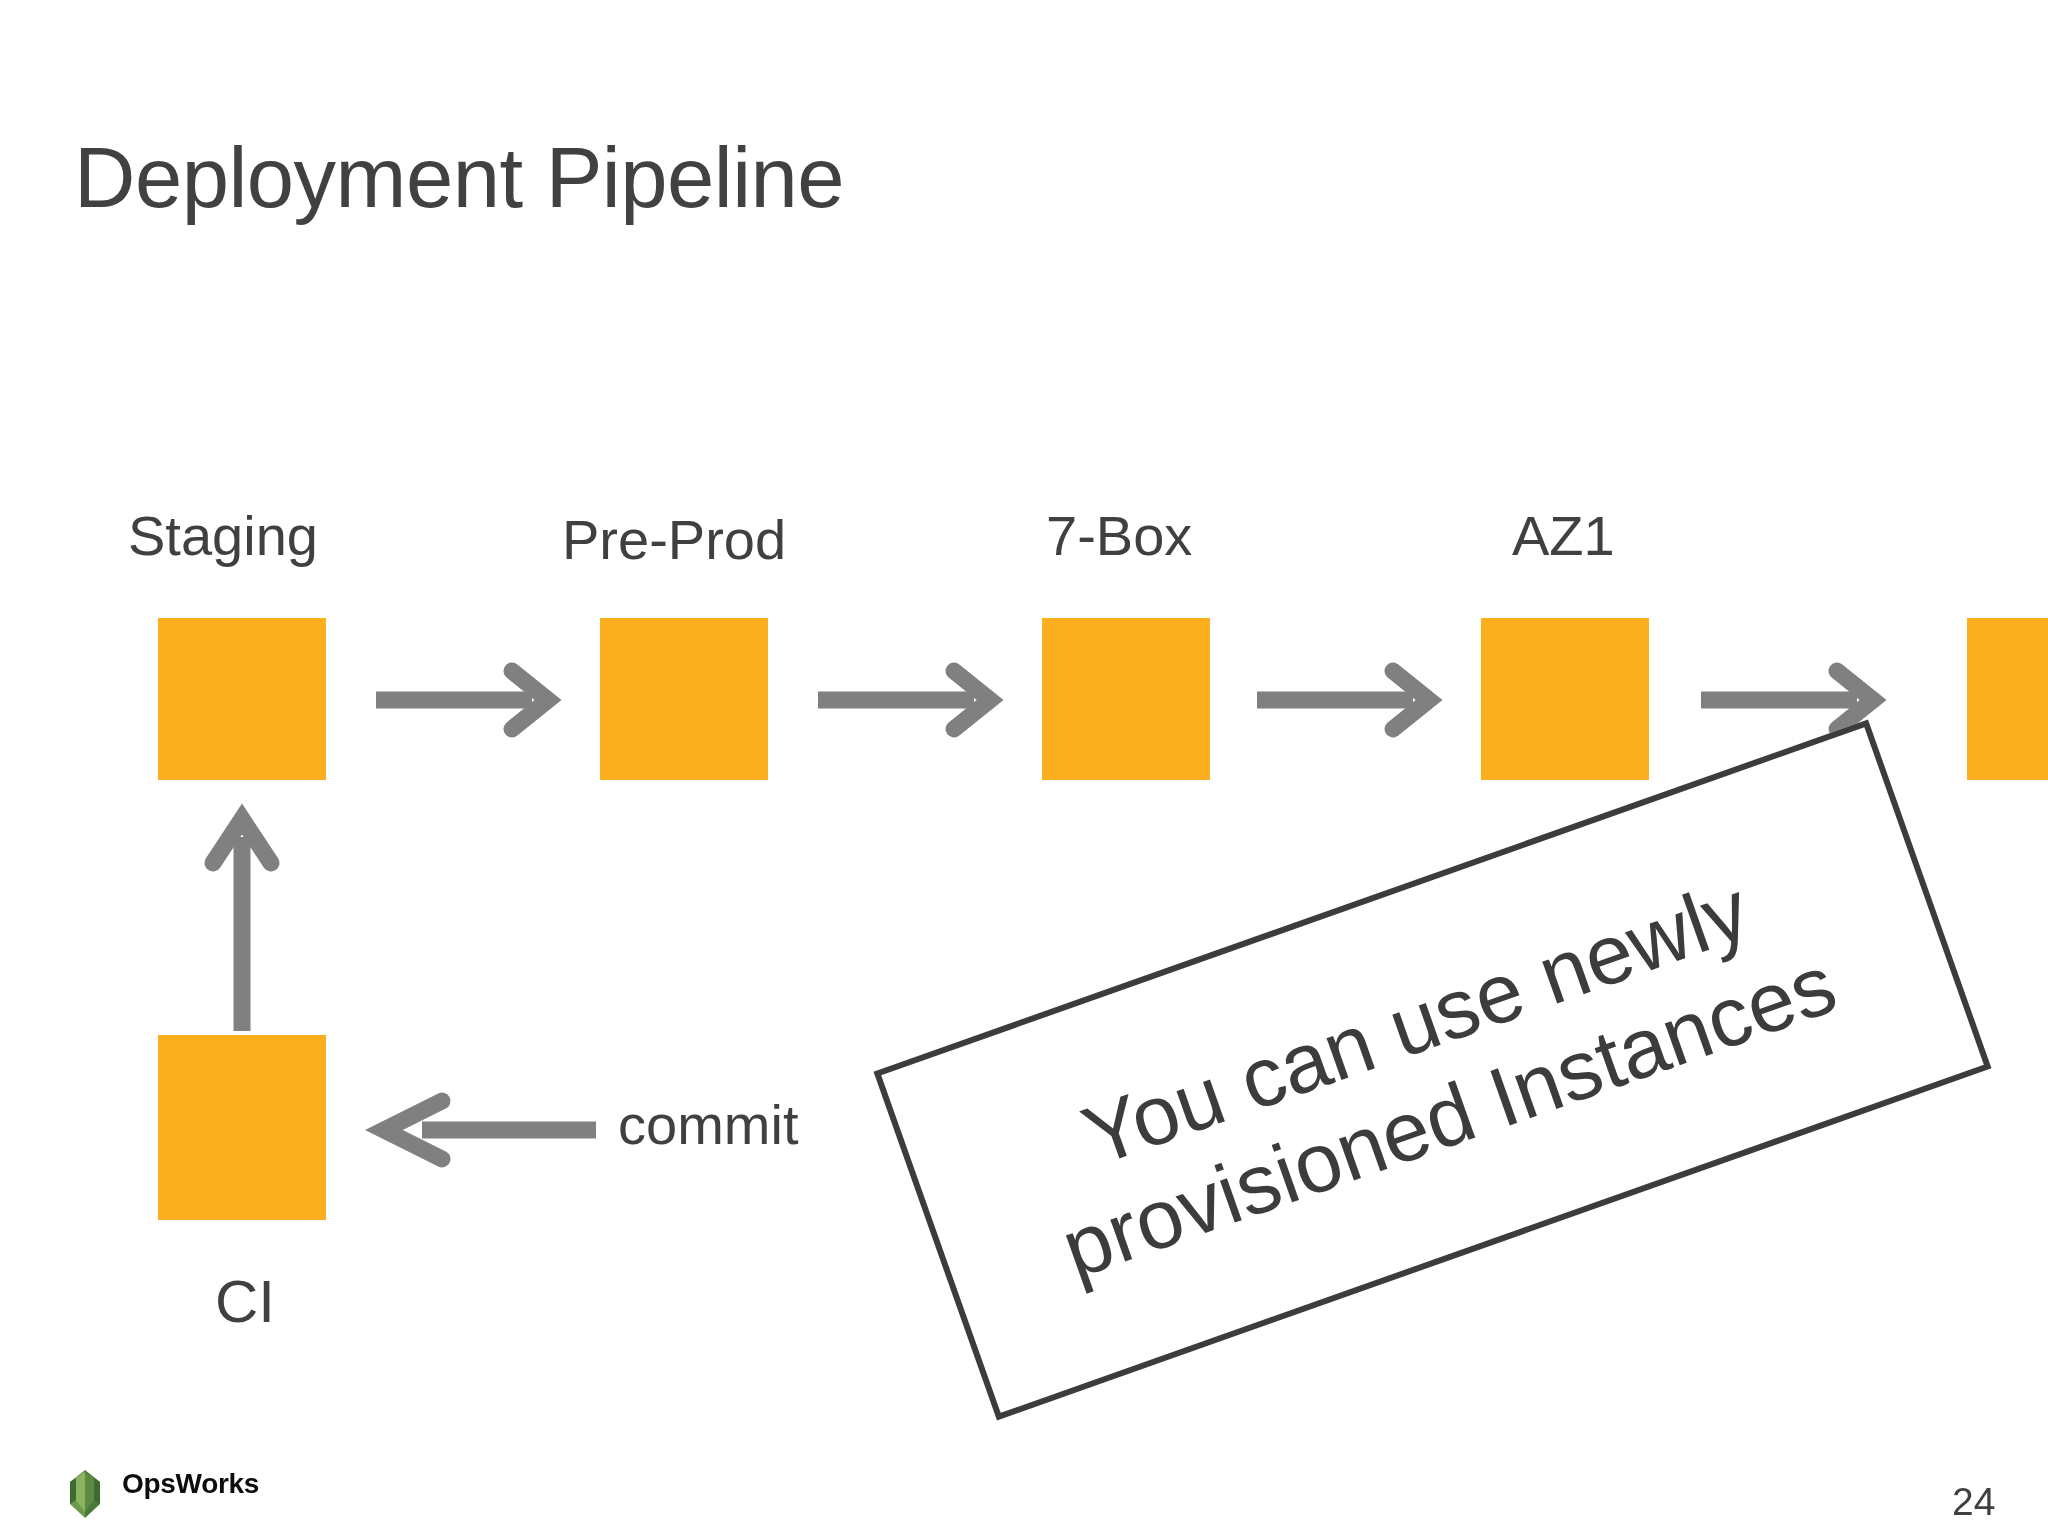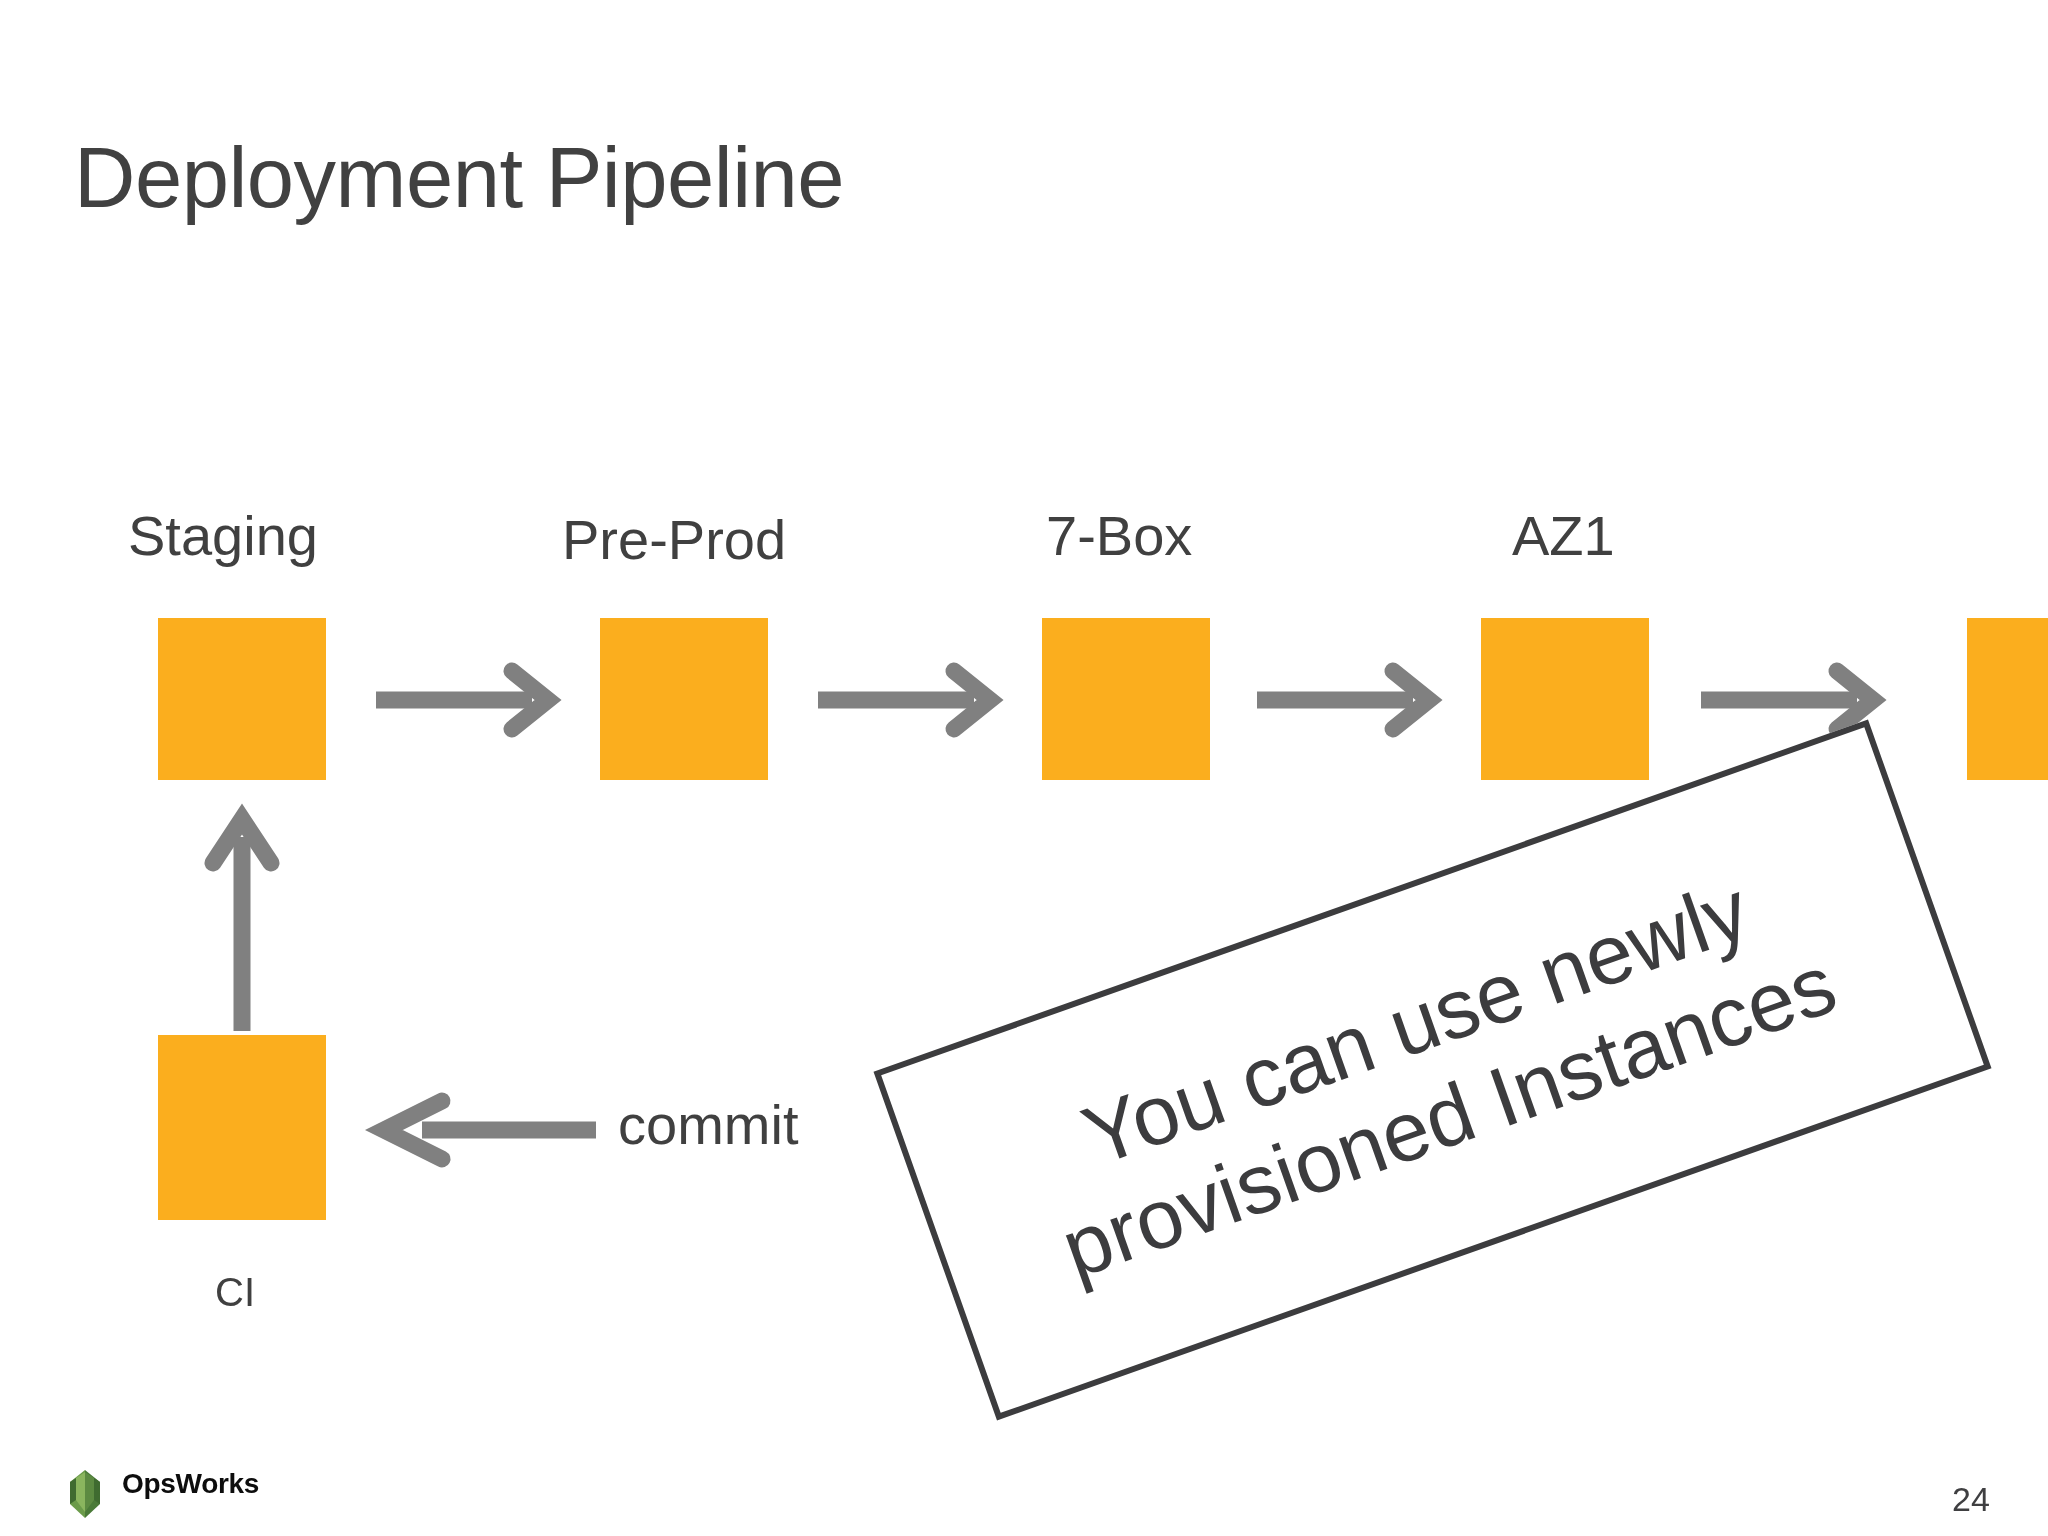--- a/index.html
+++ b/index.html
@@ -68,21 +68,21 @@
     position: absolute;
     font-size: 56px;
     line-height: 1;
     color: #404040;
     white-space: nowrap;
   }
 
   
   .ci-label {
     position: absolute;
-    font-size: 40px;
+    font-size: 60px;
     line-height: 1;
     color: #404040;
     white-space: nowrap;
   }
 
   
   .callout {
     position: absolute;
     left: 905px;
     top: 885px;
@@ -124,21 +124,21 @@
     font-size: 28px;
     font-weight: bold;
     color: #0d0d0d;
     letter-spacing: -0.3px;
     white-space: nowrap;
   }
   .page-number {
     position: absolute;
     left: 1952px;
     top: 1480px;
-    font-size: 34px;
+    font-size: 39px;
     color: #3f3f41;
     white-space: nowrap;
   }
 </style>
 </head>
 <body>
 
 <div id="slide">
 
   <div class="slide-title">Deployment Pipeline</div>

